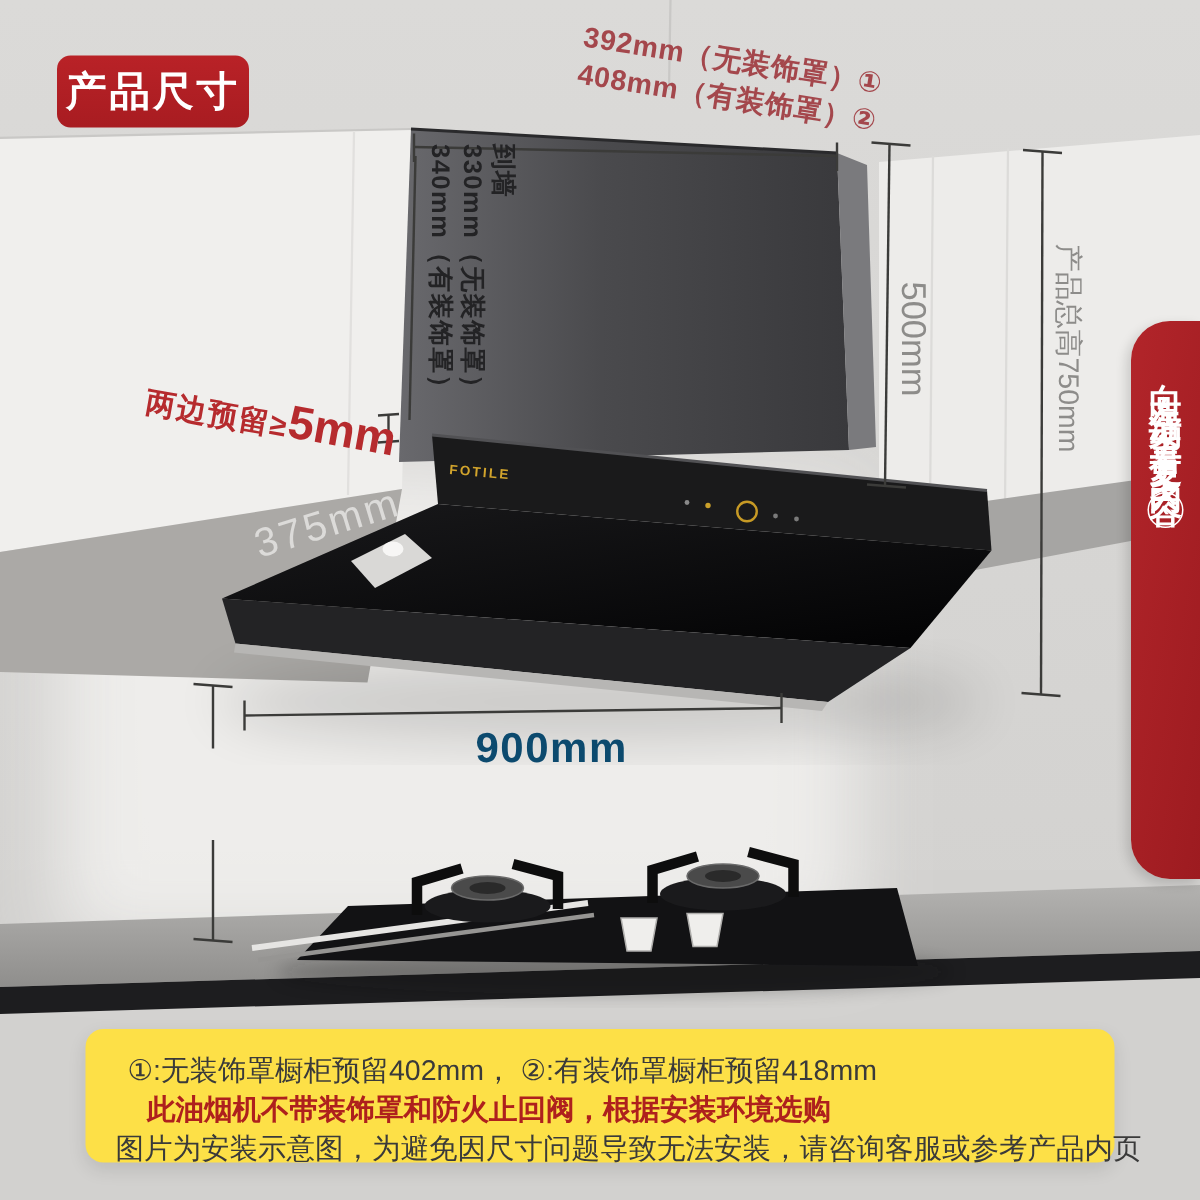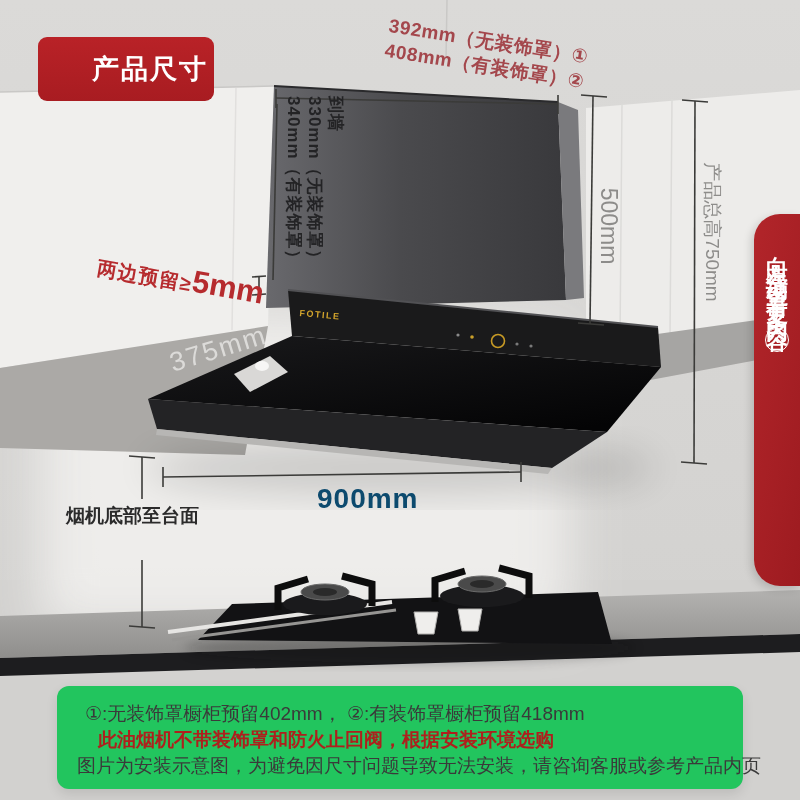--- a/index.html
+++ b/index.html
@@ -6,24 +6,24 @@
   body{
     width:800px;height:800px;position:relative;overflow:hidden;
     background:#d8d7d5;
     font-family:"Liberation Sans","DejaVu Sans",sans-serif;
   }
   .abs{position:absolute;}
   #scene{position:absolute;left:0;top:0;}
 
   
   #badge{
-    left:38px;top:37px;width:128px;height:64px;
+    left:38px;top:37px;width:128px;height:48px;
     background:linear-gradient(180deg,#b92227,#a81c21);
     border-radius:9px;color:#fff;font-size:27px;font-weight:700;
-    letter-spacing:2px;display:flex;align-items:center;justify-content:center;padding-left:48px;
+    letter-spacing:2px;display:flex;align-items:center;justify-content:center;
   }
 
   
   #top-dim{
     left:391px;top:13px;transform:rotate(9deg);transform-origin:0 0;
     color:#a4474c;font-size:19px;line-height:25px;font-weight:600;
     letter-spacing:.5px;white-space:nowrap;
   }
 
   
@@ -74,22 +74,22 @@
     writing-mode:vertical-rl;text-orientation:upright;
     color:#fff;font-size:22px;font-weight:600;letter-spacing:8px;
   }
   #side-banner .banner-arrow{
     margin-top:10px;width:22px;height:22px;border:1.5px solid #fff;border-radius:50%;
     color:#fff;font-size:17px;line-height:20px;text-align:center;font-weight:700;
   }
 
   
   #footnote-panel{
-    left:57px;top:686px;width:686px;height:103px;
-    background:#22c55e;border-radius:12px;
+    left:57px;top:686px;width:686px;height:89px;
+    background:#fde047;border-radius:12px;
     box-shadow:0 5px 12px rgba(0,0,0,.10);
   }
   #footnote-panel p{margin:0;position:absolute;white-space:nowrap;font-size:19px;}
   #fn1{left:28px;top:15px;color:#3a3a3a;}
   #fn2{left:41px;top:41px;color:#ae201d;font-weight:700;}
   #fn3{left:20px;top:67px;color:#3a3a3a;}
 </style>
 </head>
 <body>
 
@@ -254,21 +254,20 @@
 
 <div id="h500" class="abs vdim">500mm</div>
 
 <div id="h750" class="abs vdim">产品总高750mm</div>
 
 <div id="depth" class="abs">375mm</div>
 
 <div id="w900" class="abs">900mm</div>
 
 <div id="counter-note" class="abs">
-  <div>烟机底部至台面</div>
 </div>
 
 <div id="brand" class="abs">FOTILE</div>
 
 <div id="side-banner" class="abs">
   <div class="banner-text">向左滑动查看更多内容</div>
   <div class="banner-arrow">‹</div>
 </div>
 
 <div id="footnote-panel" class="abs">

